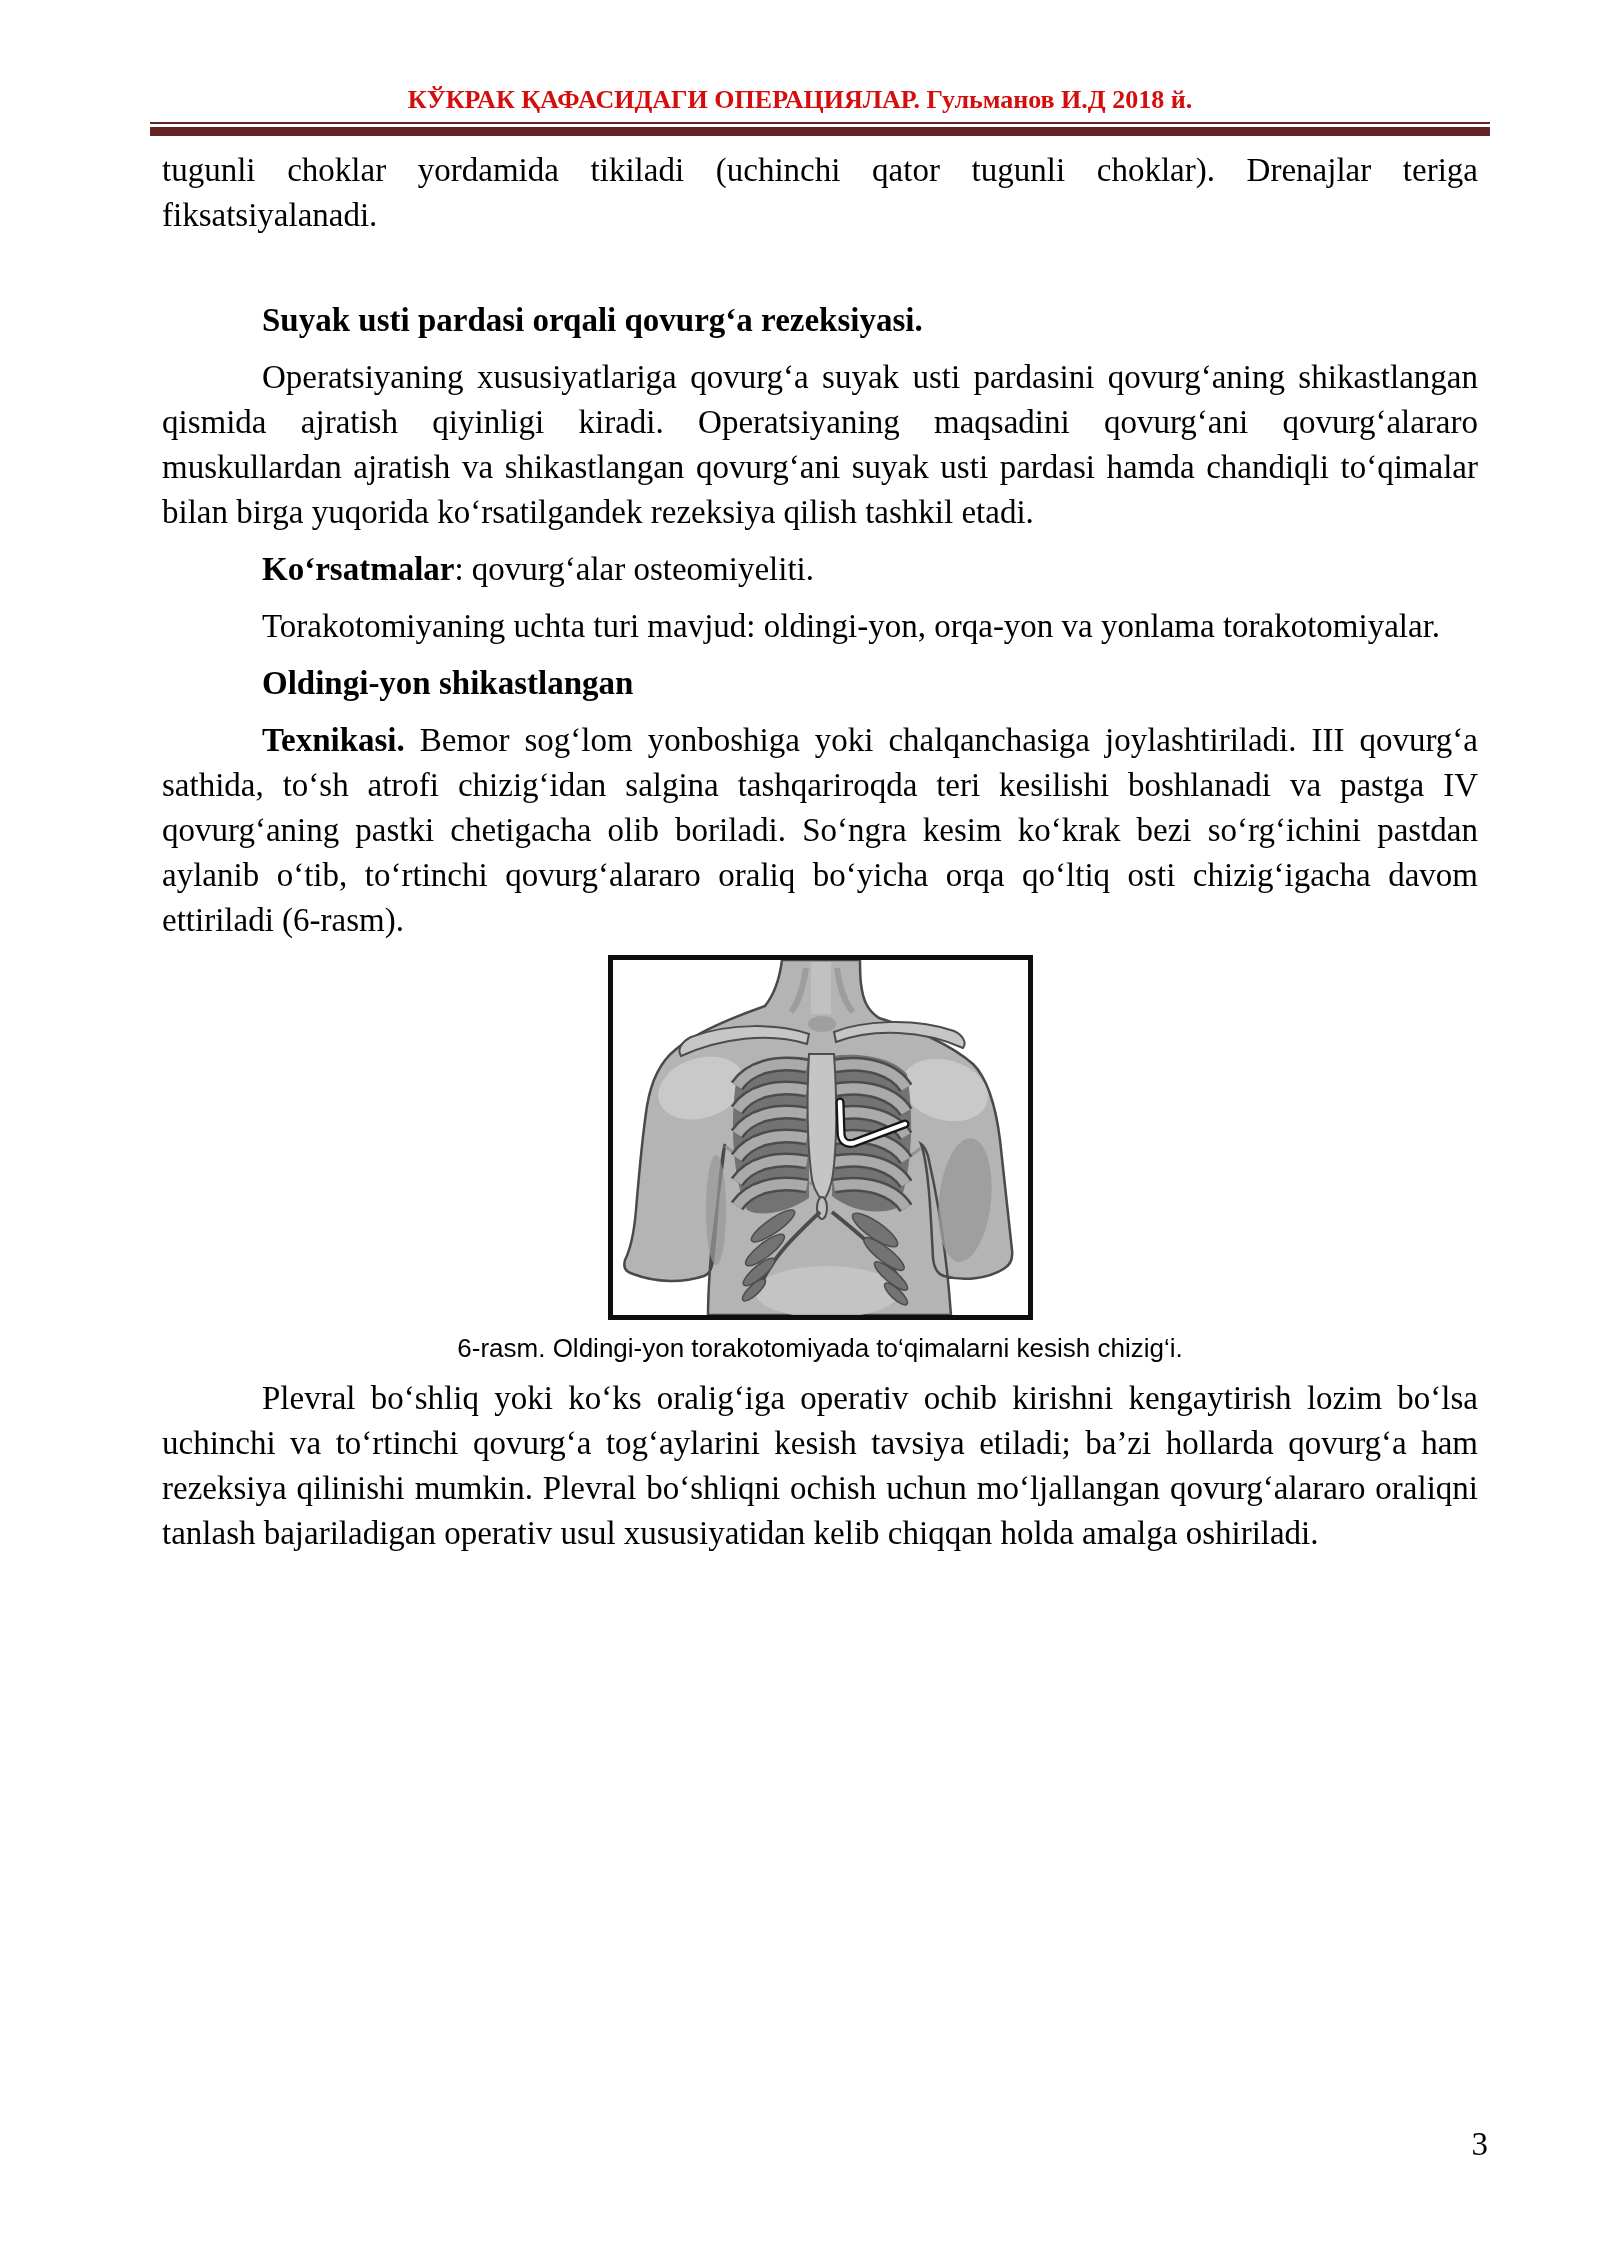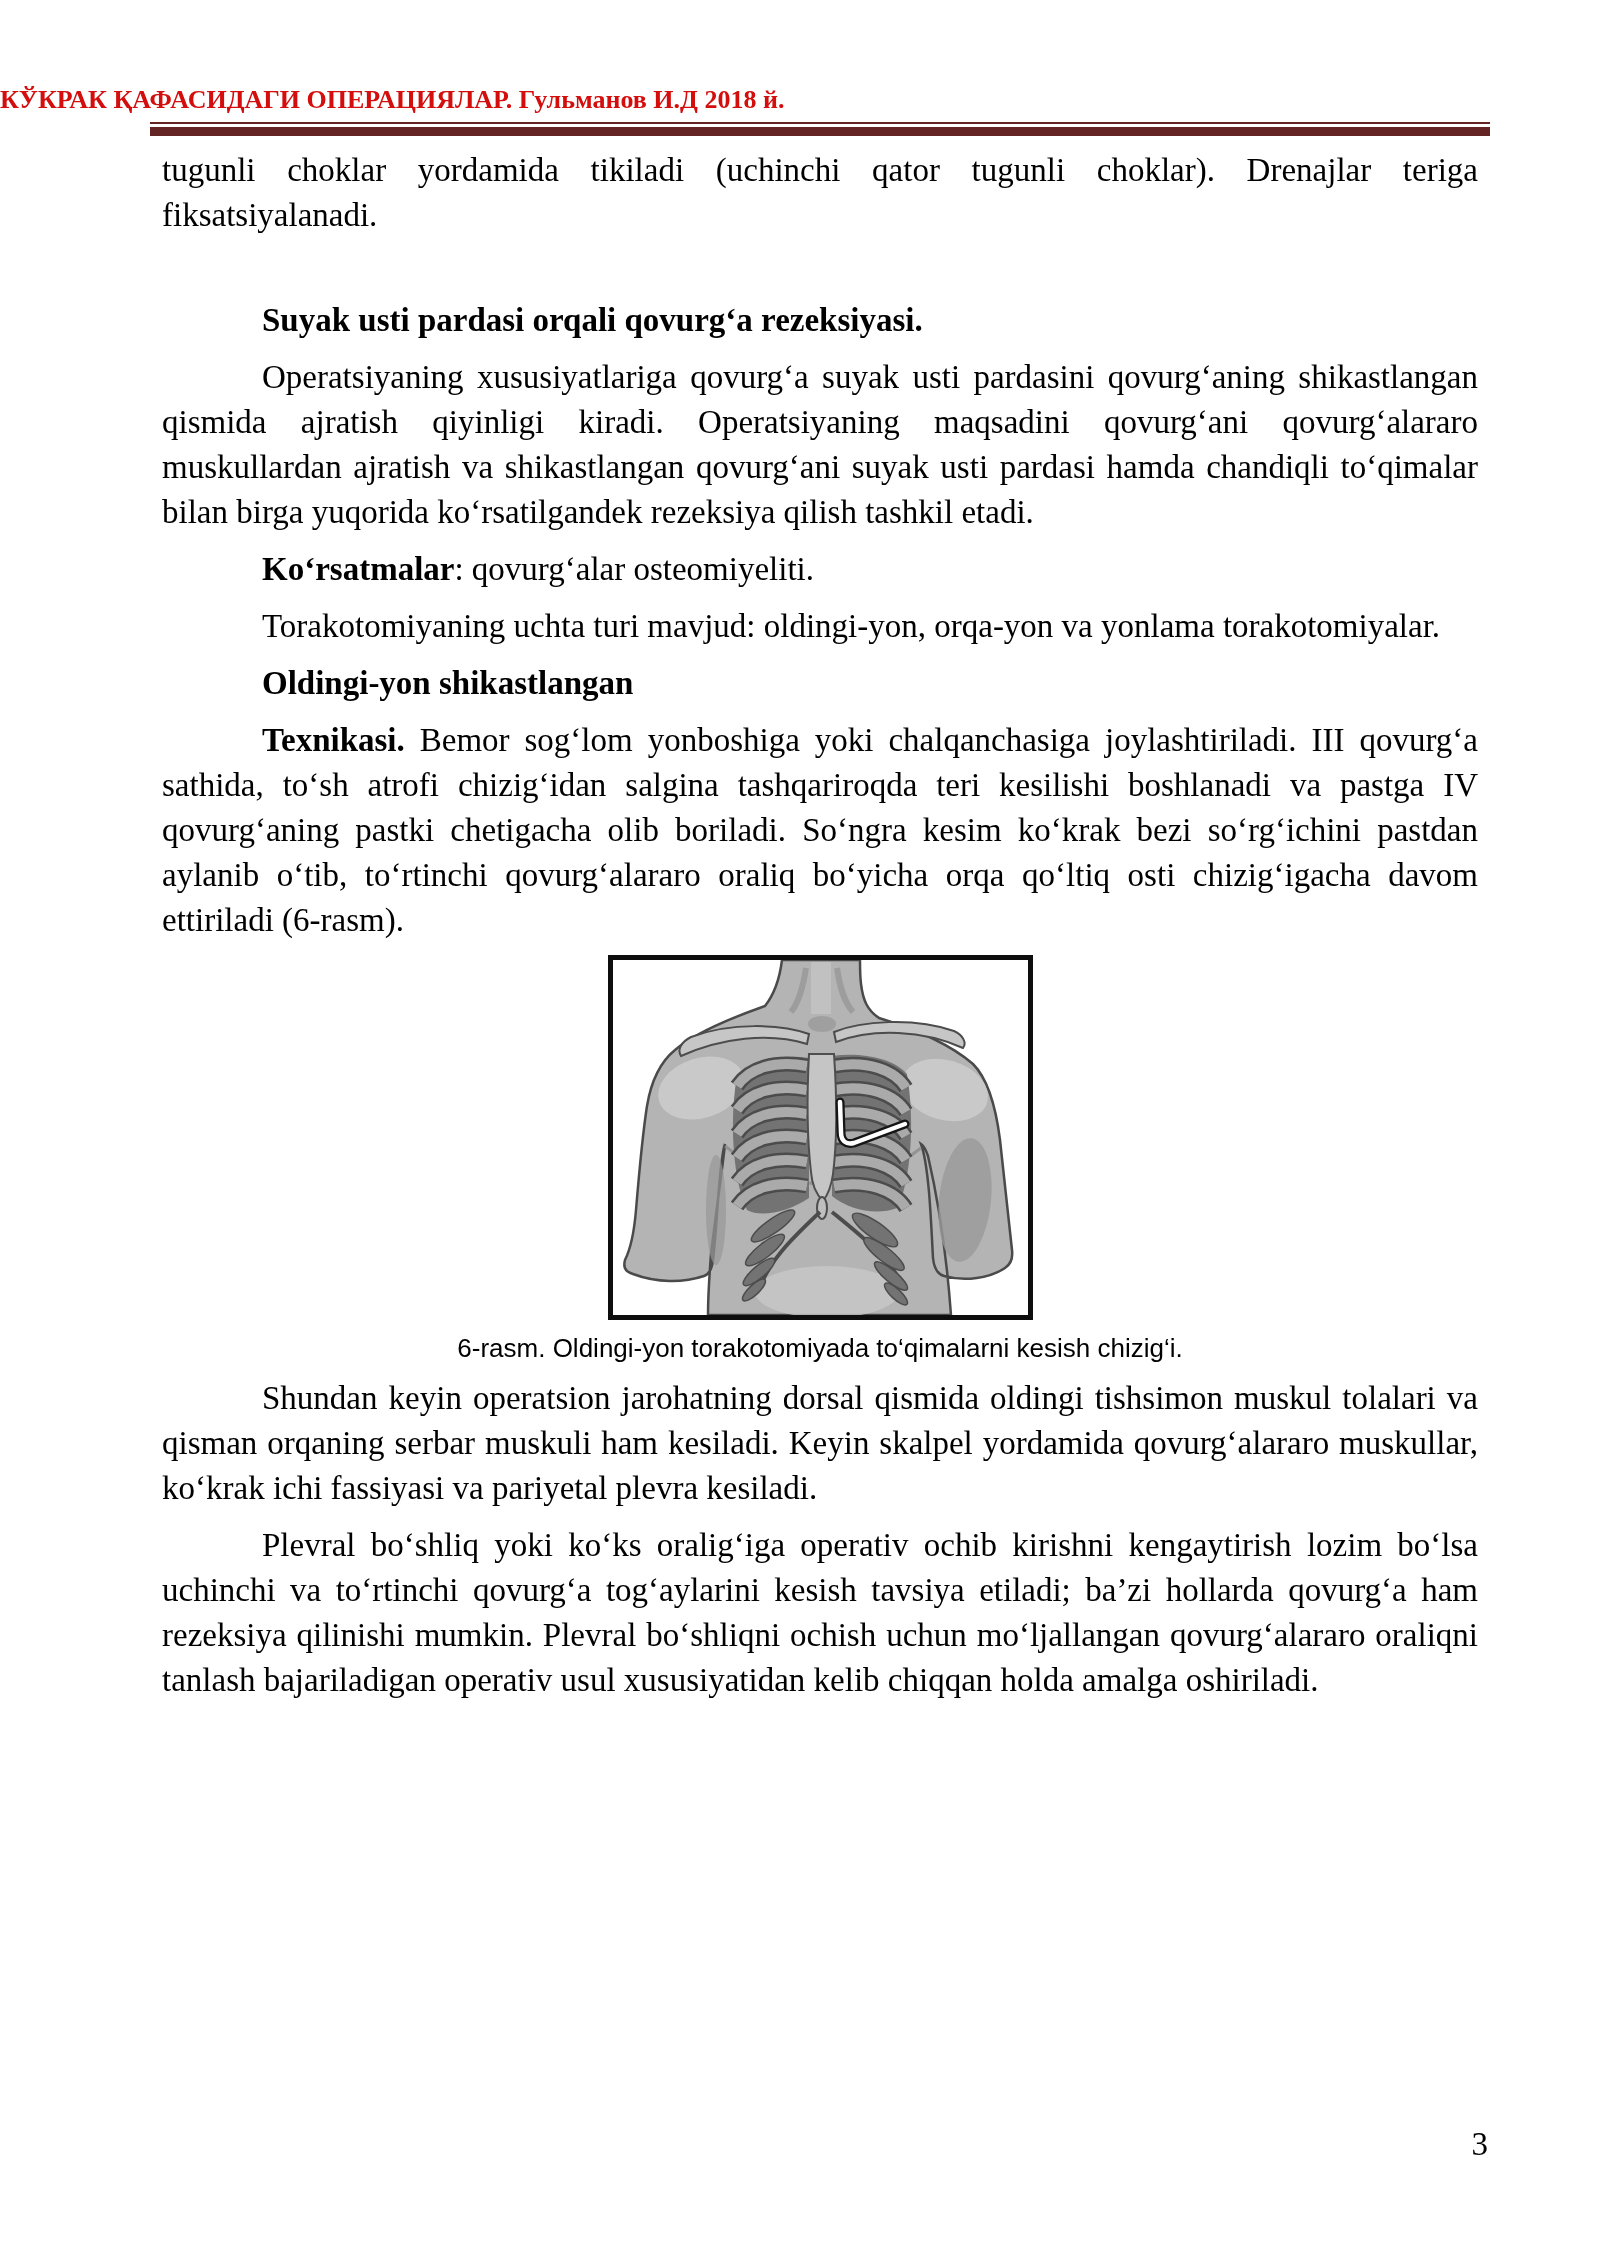--- a/index.html
+++ b/index.html
@@ -6,20 +6,21 @@
   .page {
     position:relative;
     width:1600px; height:2262px;
     background:#ffffff;
     font-family:"Liberation Serif", serif;
     color:#000;
     overflow:hidden;
   }
   .header-title {
     padding-top:84px;
+    text-align:center;
     font-weight:bold;
     font-size:26px;
     line-height:32px;
     color:#d40d0d;
     letter-spacing:0px;
   }
   .header-rule {
     margin:6px 110px 0 150px;
     height:3px;
     border-top:2px solid #632423;
@@ -170,21 +171,20 @@
 
         <g fill="none" stroke-linecap="round" stroke-linejoin="round">
           <path d="M227,142 L228,172 C228,181 233,185 241,183 L292,164" stroke="#151515" stroke-width="9"></path>
           <path d="M227,142 L228,172 C228,181 233,185 241,183 L292,164" stroke="#ffffff" stroke-width="4.5"></path>
         </g>
       </svg>
     </div>
 
     <p class="caption">6-rasm. Oldingi-yon torakotomiyada to‘qimalarni kesish chizig‘i.</p>
 
-    <p class="indent p-shundan">Shundan keyin operatsion jarohatning dorsal qismida oldingi tishsimon muskul tolalari va qisman orqaning serbar muskuli ham kesiladi. Keyin skalpel yordamida qovurg‘alararo muskullar, ko‘krak ichi fassiyasi va pariyetal plevra kesiladi.</p>
 
     <p class="indent">Plevral bo‘shliq yoki ko‘ks oralig‘iga operativ ochib kirishni kengaytirish lozim bo‘lsa uchinchi va to‘rtinchi qovurg‘a tog‘aylarini kesish tavsiya etiladi; ba’zi hollarda qovurg‘a ham rezeksiya qilinishi mumkin. Plevral bo‘shliqni ochish uchun mo‘ljallangan qovurg‘alararo oraliqni tanlash bajariladigan operativ usul xususiyatidan kelib chiqqan holda amalga oshiriladi.</p>
 
 
   </div>
 
   <div class="page-number">3</div>
 
 </div>
 

